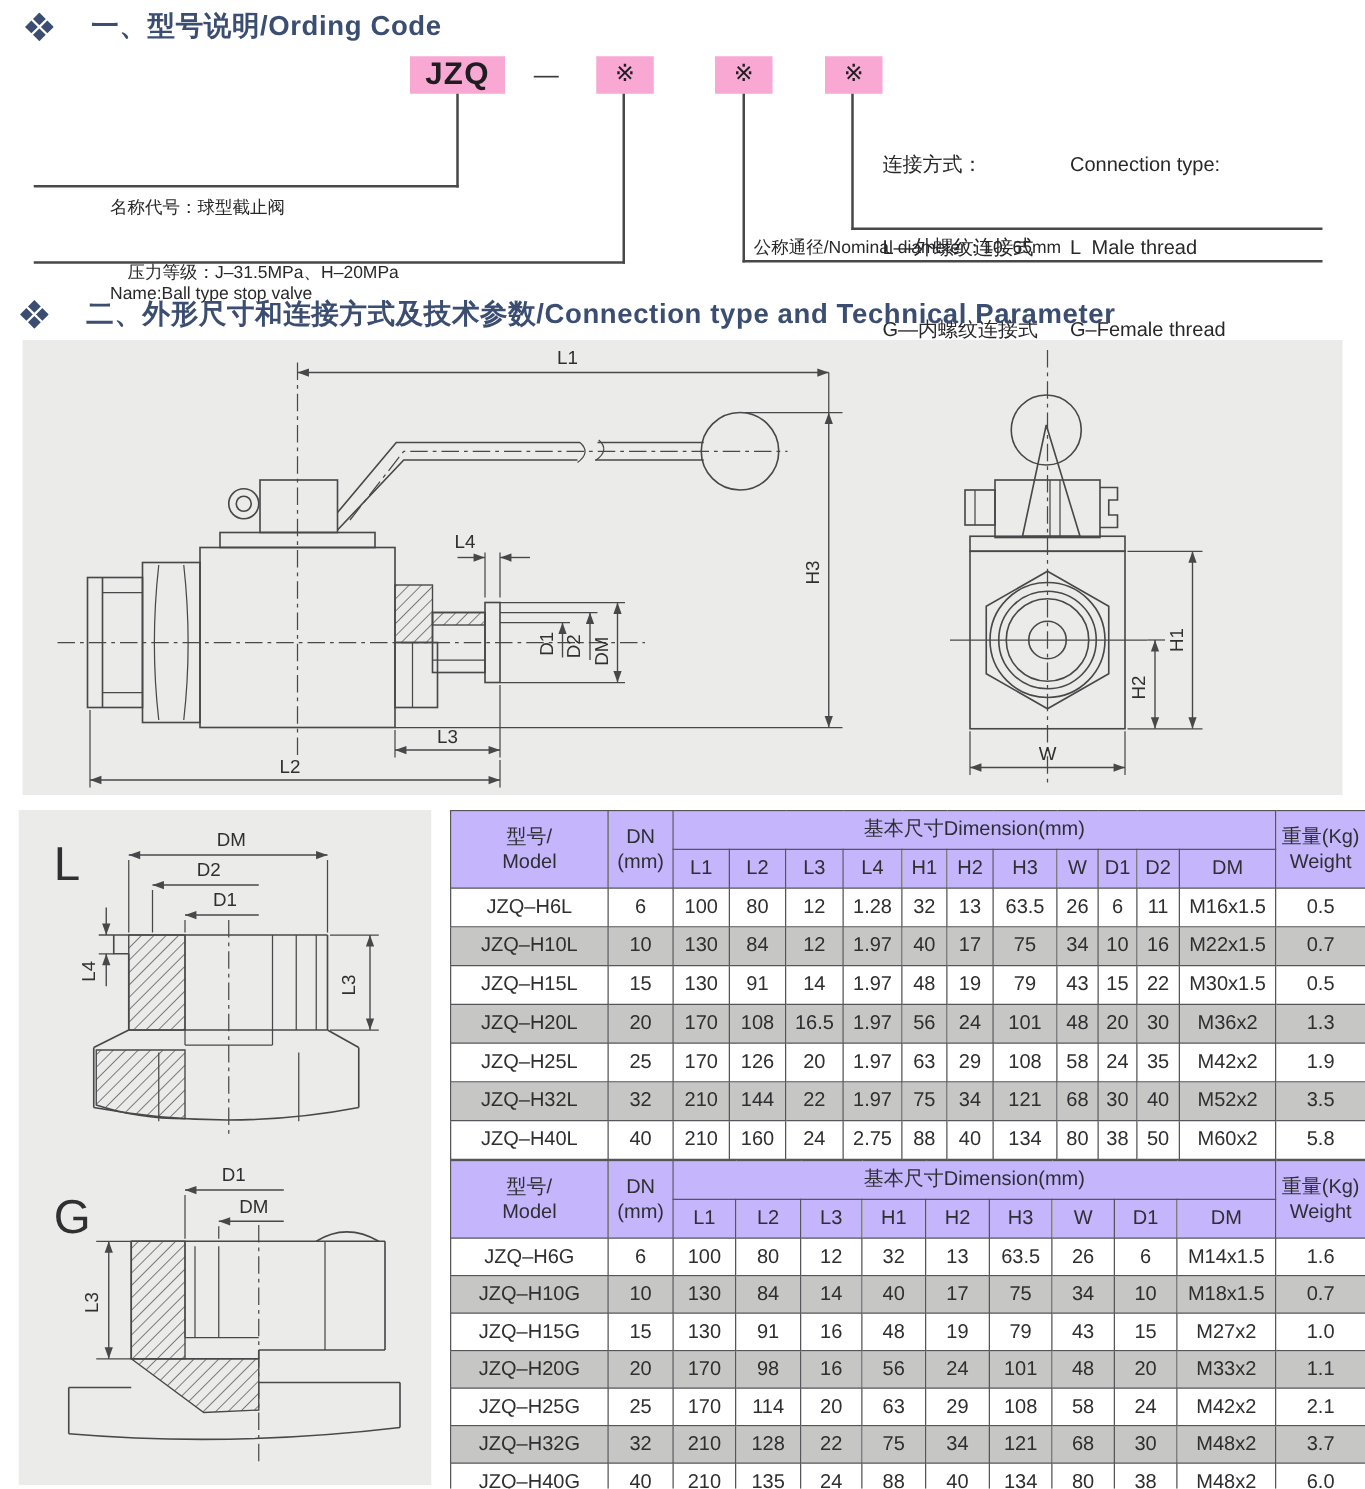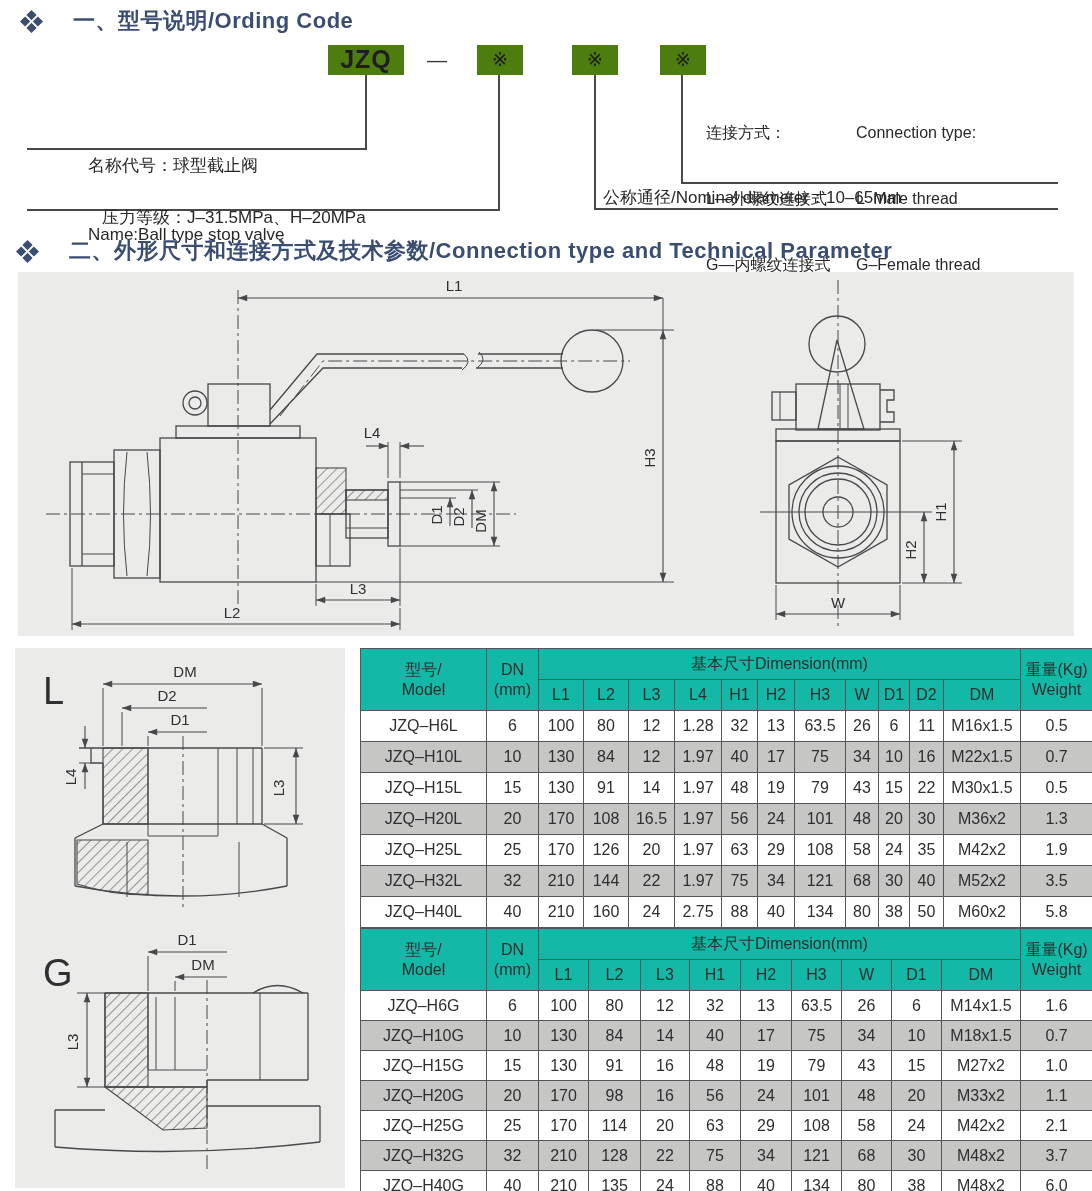--- a/index.html
+++ b/index.html
@@ -1,33 +1,33 @@
 <!DOCTYPE html>
 <html><head>
 <meta charset="utf-8">
 <style>
   html,body{margin:0;padding:0;background:#fff;}
   .page{position:relative;width:1092px;height:1191px;background:#ffffff;overflow:hidden;
         font-family:"Liberation Sans","DejaVu Sans",sans-serif;color:#2a2a2c;}
   .sec-title{position:absolute;display:flex;align-items:center;gap:30px;color:#3b4e71;font-weight:bold;font-size:22px;}
   .sec-title .ttl{letter-spacing:.5px;}
-  .codebox{position:absolute;background:#4d7c0f;color:#1e1e20;text-align:center;}
+  .codebox{position:absolute;background:#f9a8d4;color:#1e1e20;text-align:center;}
   #jzq-box{left:328px;top:45px;width:76px;height:30px;font-size:25px;line-height:29px;font-weight:bold;letter-spacing:1px;}
   .star-box{width:46px;height:30px;font-size:19px;line-height:30px;}
   #dash{position:absolute;left:420px;top:45px;width:34px;text-align:center;font-size:20px;line-height:30px;color:#3a3a3c;}
-  .lbl{position:absolute;font-size:17px;line-height:23px;color:#28282a;white-space:pre;}
+  .lbl{position:absolute;font-size:14px;line-height:23px;color:#28282a;white-space:pre;}
   .clist{position:absolute;font-size:16px;line-height:22px;color:#28282a;white-space:pre;}
   .ln-h,.ln-v{position:absolute;background:#48484a;}
   .ln-h{height:2px;} .ln-v{width:2px;}
   .panel{position:absolute;background:#ebebe9;}
   
   #tables-panel{position:absolute;left:360px;top:648px;width:732px;}
   .spec{border-collapse:collapse;table-layout:fixed;width:732px;font-size:16px;color:#2f2f31;}
   .spec th,.spec td{border:1px solid #55555a;text-align:center;vertical-align:middle;padding:0;font-weight:400;overflow:hidden;}
-  .spec thead th{background:#14b8a6;height:30px;}
+  .spec thead th{background:#c4b5fd;height:30px;}
   .spec thead div{line-height:1.2;}
   .spec tbody td{height:30px;}
   #table-g tbody td{height:29px;}
   .spec tbody tr:nth-child(even) td{background:#c6c6c4;}
   
   .ln{stroke:#48484a;stroke-width:1.3;fill:none;}
   .thin{stroke:#48484a;stroke-width:1;fill:none;}
   .cl{stroke:#48484a;stroke-width:1;fill:none;stroke-dasharray:14 4 3 4;}
   .dim{stroke:#48484a;stroke-width:1.1;fill:none;}
   .hat{stroke:#48484a;stroke-width:1.1;}

